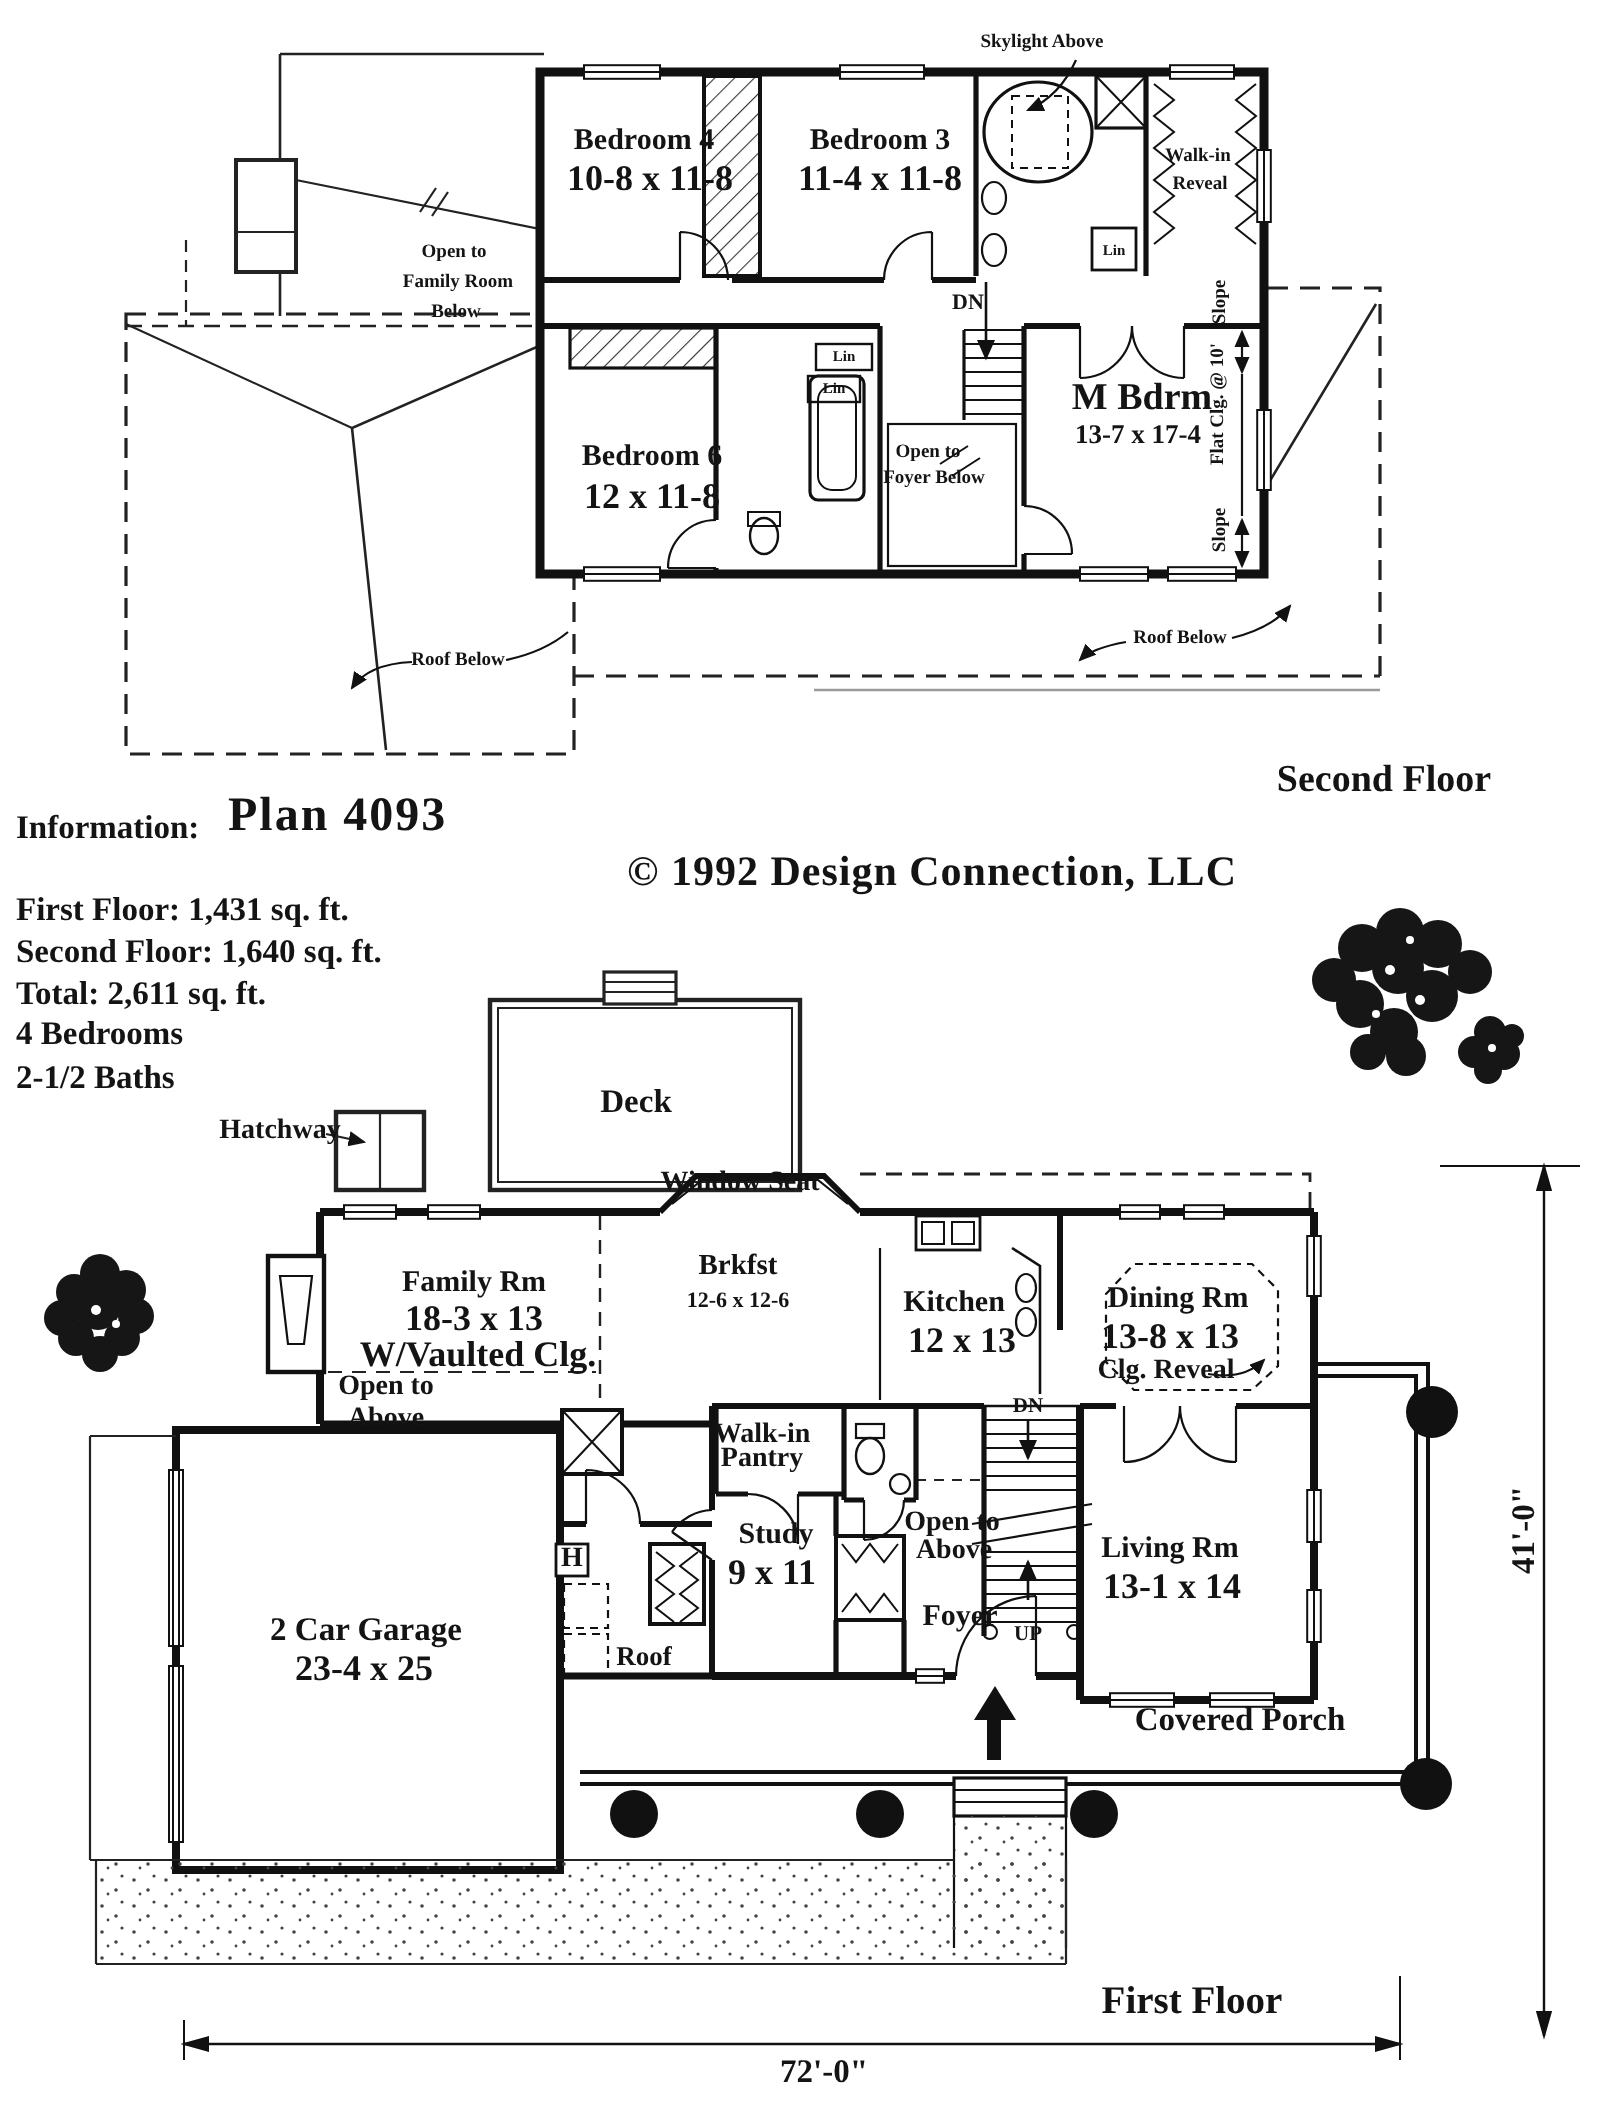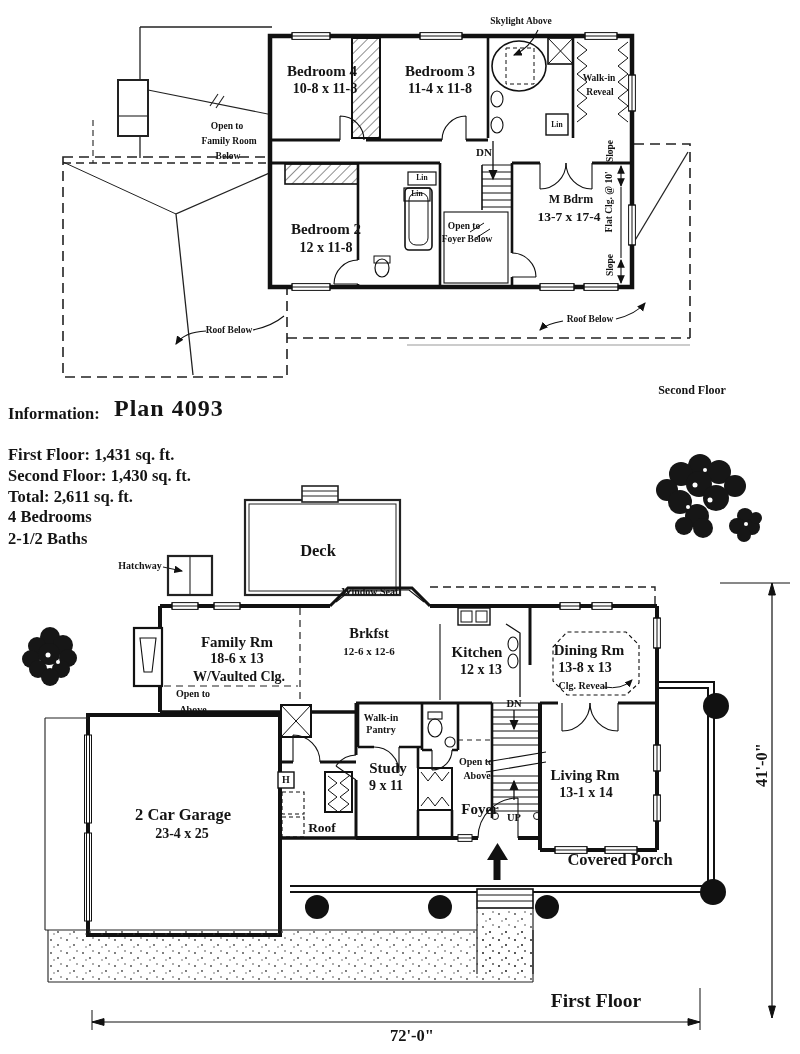--- a/index.html
+++ b/index.html
@@ -3,23 +3,23 @@
 <meta charset="utf-8">
 <style>
   html,body{margin:0;padding:0;background:#fff;}
   .canvas{position:relative;width:800px;height:1054px;background:#fff;overflow:hidden;
           font-family:"Liberation Serif","DejaVu Serif",serif;}
   .plan-svg{position:absolute;left:0;top:0;}
   .lbl{position:absolute;font-weight:bold;color:#141414;white-space:nowrap;line-height:1;
        transform:translate(-50%,-50%);z-index:5;}
   .left{transform:none;}
   .rot{transform:translate(-50%,-50%) rotate(-90deg);}
-  .t7{font-size:7.5px}.t8{font-size:10px}.t9{font-size:9.5px}.t10{font-size:10.5px}
-  .t11{font-size:11px}.t12{font-size:14px}.t13{font-size:13.5px}.t14{font-size:14.5px}
-  .t15{font-size:15px}.t16{font-size:16.5px}.t17{font-size:12px}.t19{font-size:19.5px}
+  .t7{font-size:7.5px}.t8{font-size:14px}.t9{font-size:9.5px}.t10{font-size:10.5px}
+  .t11{font-size:11px}.t12{font-size:18px}.t13{font-size:13.5px}.t14{font-size:14.5px}
+  .t15{font-size:15px}.t16{font-size:16.5px}.t17{font-size:19px}.t19{font-size:19.5px}
   .t21{font-size:21px;letter-spacing:.5px}.t24{font-size:24px;letter-spacing:1px}
 </style>
 </head>
 <body>
 
 <div class="canvas">
 
 <svg class="plan-svg" width="800" height="1054" viewBox="0 0 800 1054">
   <defs>
     <pattern id="stip" width="16" height="13" patternUnits="userSpaceOnUse">
@@ -396,49 +396,50 @@
 <div class="lbl t15" style="left:322px;top:71px">Bedroom 4</div>
 <div class="lbl t12" style="left:325px;top:89px">10-8 x 11-8</div>
 <div class="lbl t15" style="left:440px;top:71px">Bedroom 3</div>
 <div class="lbl t12" style="left:440px;top:89px">11-4 x 11-8</div>
 <div class="lbl t9" style="left:599px;top:79px">Walk-in</div>
 <div class="lbl t9" style="left:600px;top:93px">Reveal</div>
 <div class="lbl t7" style="left:557px;top:125px">Lin</div>
 <div class="lbl t7" style="left:422px;top:178px">Lin</div>
 <div class="lbl t7" style="left:417px;top:194px">Lin</div>
 <div class="lbl t11" style="left:484px;top:152px">DN</div>
-<div class="lbl t15" style="left:326px;top:229px">Bedroom 2</div>
+<div class="lbl t15" style="left:326px;top:229px">Bedroom 6</div>
 <div class="lbl t12" style="left:326px;top:248px">12 x 11-8</div>
 <div class="lbl t9" style="left:464px;top:227px">Open to</div>
 <div class="lbl t9" style="left:467px;top:240px">Foyer Below</div>
 <div class="lbl t17" style="left:571px;top:199px">M Bdrm</div>
 <div class="lbl t13" style="left:569px;top:217px">13-7 x 17-4</div>
 <div class="lbl t9 rot" style="left:611px;top:151px">Slope</div>
 <div class="lbl t9 rot" style="left:610px;top:202px">Flat Clg. @ 10'</div>
 <div class="lbl t9 rot" style="left:611px;top:265px">Slope</div>
 <div class="lbl t9" style="left:227px;top:127px">Open to</div>
 <div class="lbl t9" style="left:229px;top:142px">Family Room</div>
 <div class="lbl t9" style="left:228px;top:157px">Below</div>
 <div class="lbl t9" style="left:229px;top:331px">Roof Below</div>
 <div class="lbl t9" style="left:590px;top:320px">Roof Below</div>
 <div class="lbl t17" style="left:692px;top:390px">Second Floor</div>
 
 <div class="lbl left t16" style="left:8px;top:406px">Information:</div>
 <div class="lbl left t24" style="left:114px;top:396px">Plan 4093</div>
+<div class="lbl t21" style="left:466px;top:436px">©   1992 Design Connection, LLC</div>
 <div class="lbl left t16" style="left:8px;top:447px">First Floor:  1,431 sq. ft.</div>
-<div class="lbl left t16" style="left:8px;top:468px">Second Floor:  1,430 sq. ft.</div>
+<div class="lbl left t16" style="left:8px;top:468px">Second Floor:  1,640 sq. ft.</div>
 <div class="lbl left t16" style="left:8px;top:489px">Total:  2,611 sq. ft.</div>
 <div class="lbl left t16" style="left:8px;top:509px">4 Bedrooms</div>
 <div class="lbl left t16" style="left:8px;top:531px">2-1/2 Baths</div>
 
 <div class="lbl t16" style="left:318px;top:551px">Deck</div>
 <div class="lbl t8" style="left:140px;top:566px">Hatchway</div>
 <div class="lbl t8" style="left:370px;top:592px">Window Seat</div>
 <div class="lbl t15" style="left:237px;top:642px">Family Rm</div>
-<div class="lbl t12" style="left:237px;top:659px">18-6 x 13</div>
+<div class="lbl t12" style="left:237px;top:659px">18-3 x 13</div>
 <div class="lbl t12" style="left:239px;top:677px">W/Vaulted Clg.</div>
 <div class="lbl t8" style="left:193px;top:694px">Open to</div>
 <div class="lbl t8" style="left:193px;top:710px">Above</div>
 <div class="lbl t14" style="left:369px;top:633px">Brkfst</div>
 <div class="lbl t11" style="left:369px;top:651px">12-6 x 12-6</div>
 <div class="lbl t15" style="left:477px;top:652px">Kitchen</div>
 <div class="lbl t12" style="left:481px;top:670px">12 x 13</div>
 <div class="lbl t15" style="left:589px;top:650px">Dining Rm</div>
 <div class="lbl t12" style="left:585px;top:668px">13-8 x 13</div>
 <div class="lbl t8" style="left:583px;top:686px">Clg. Reveal</div>

